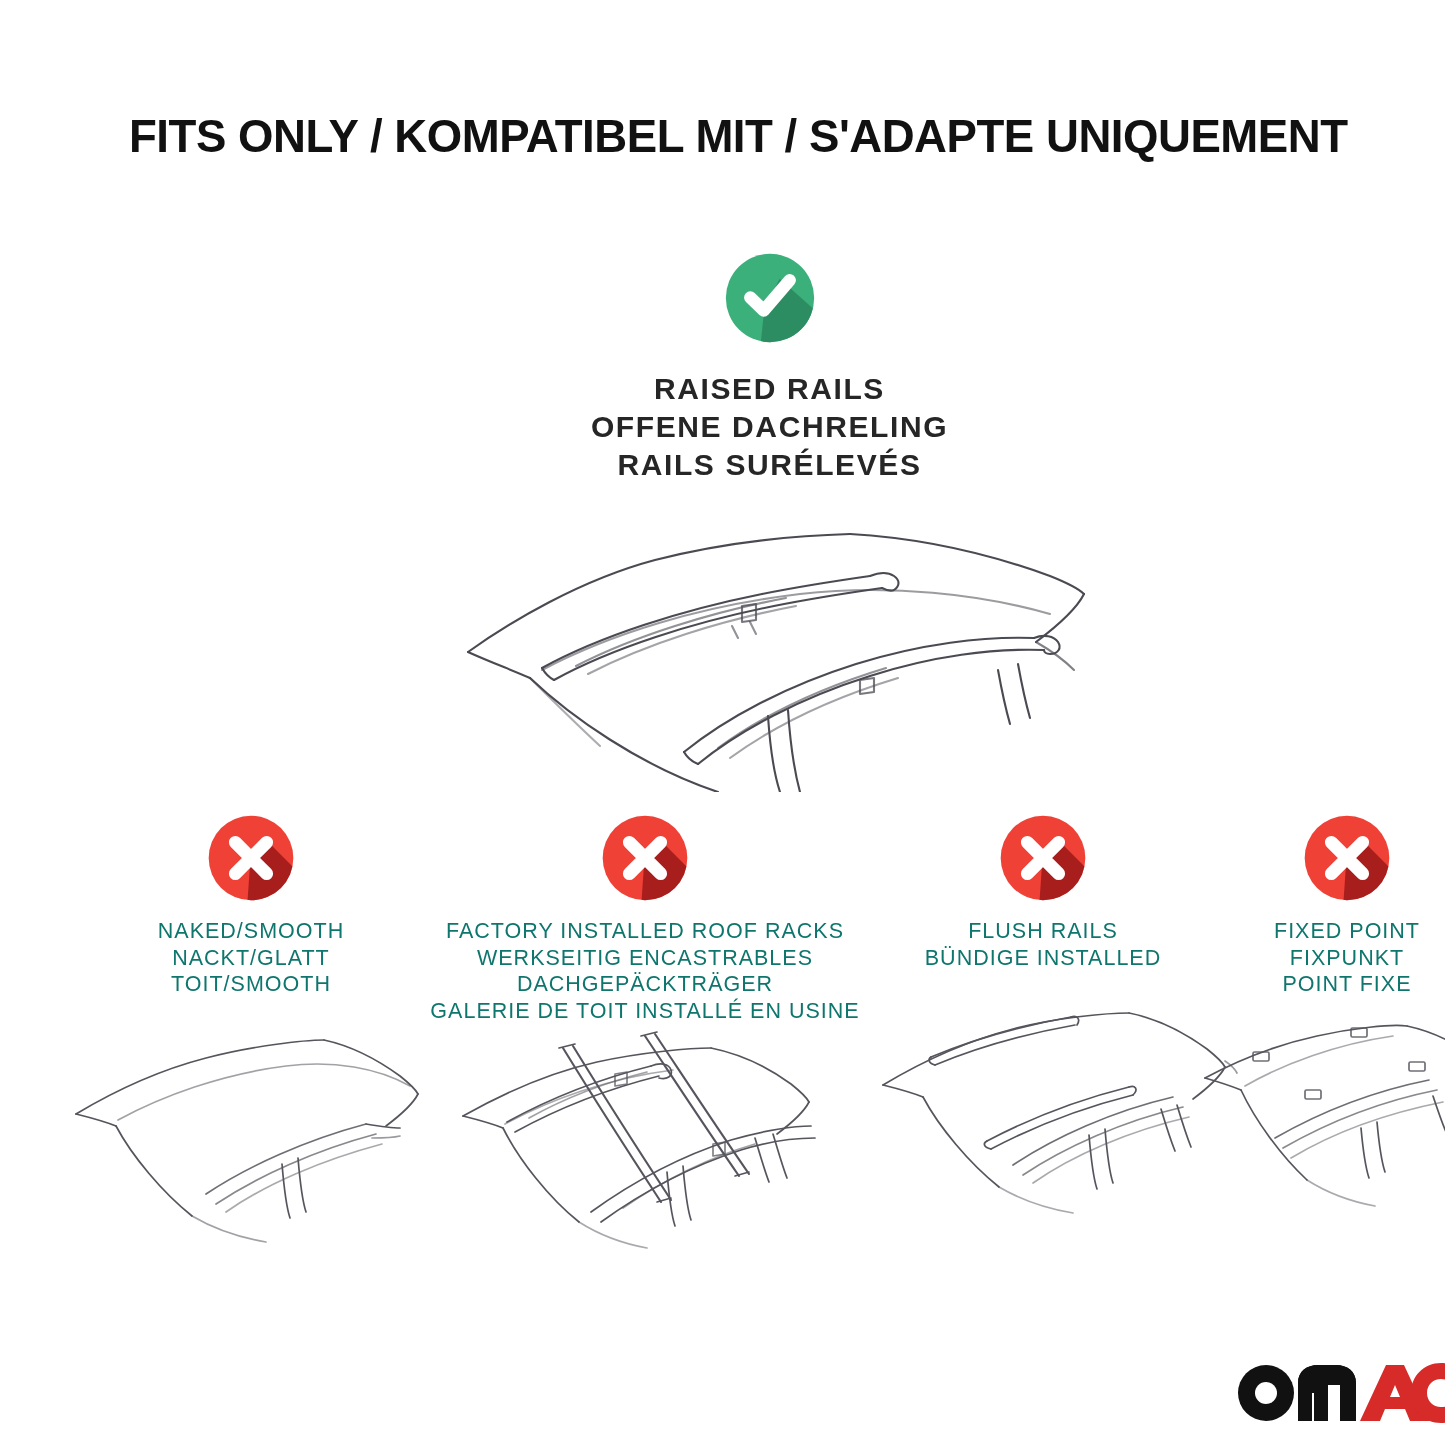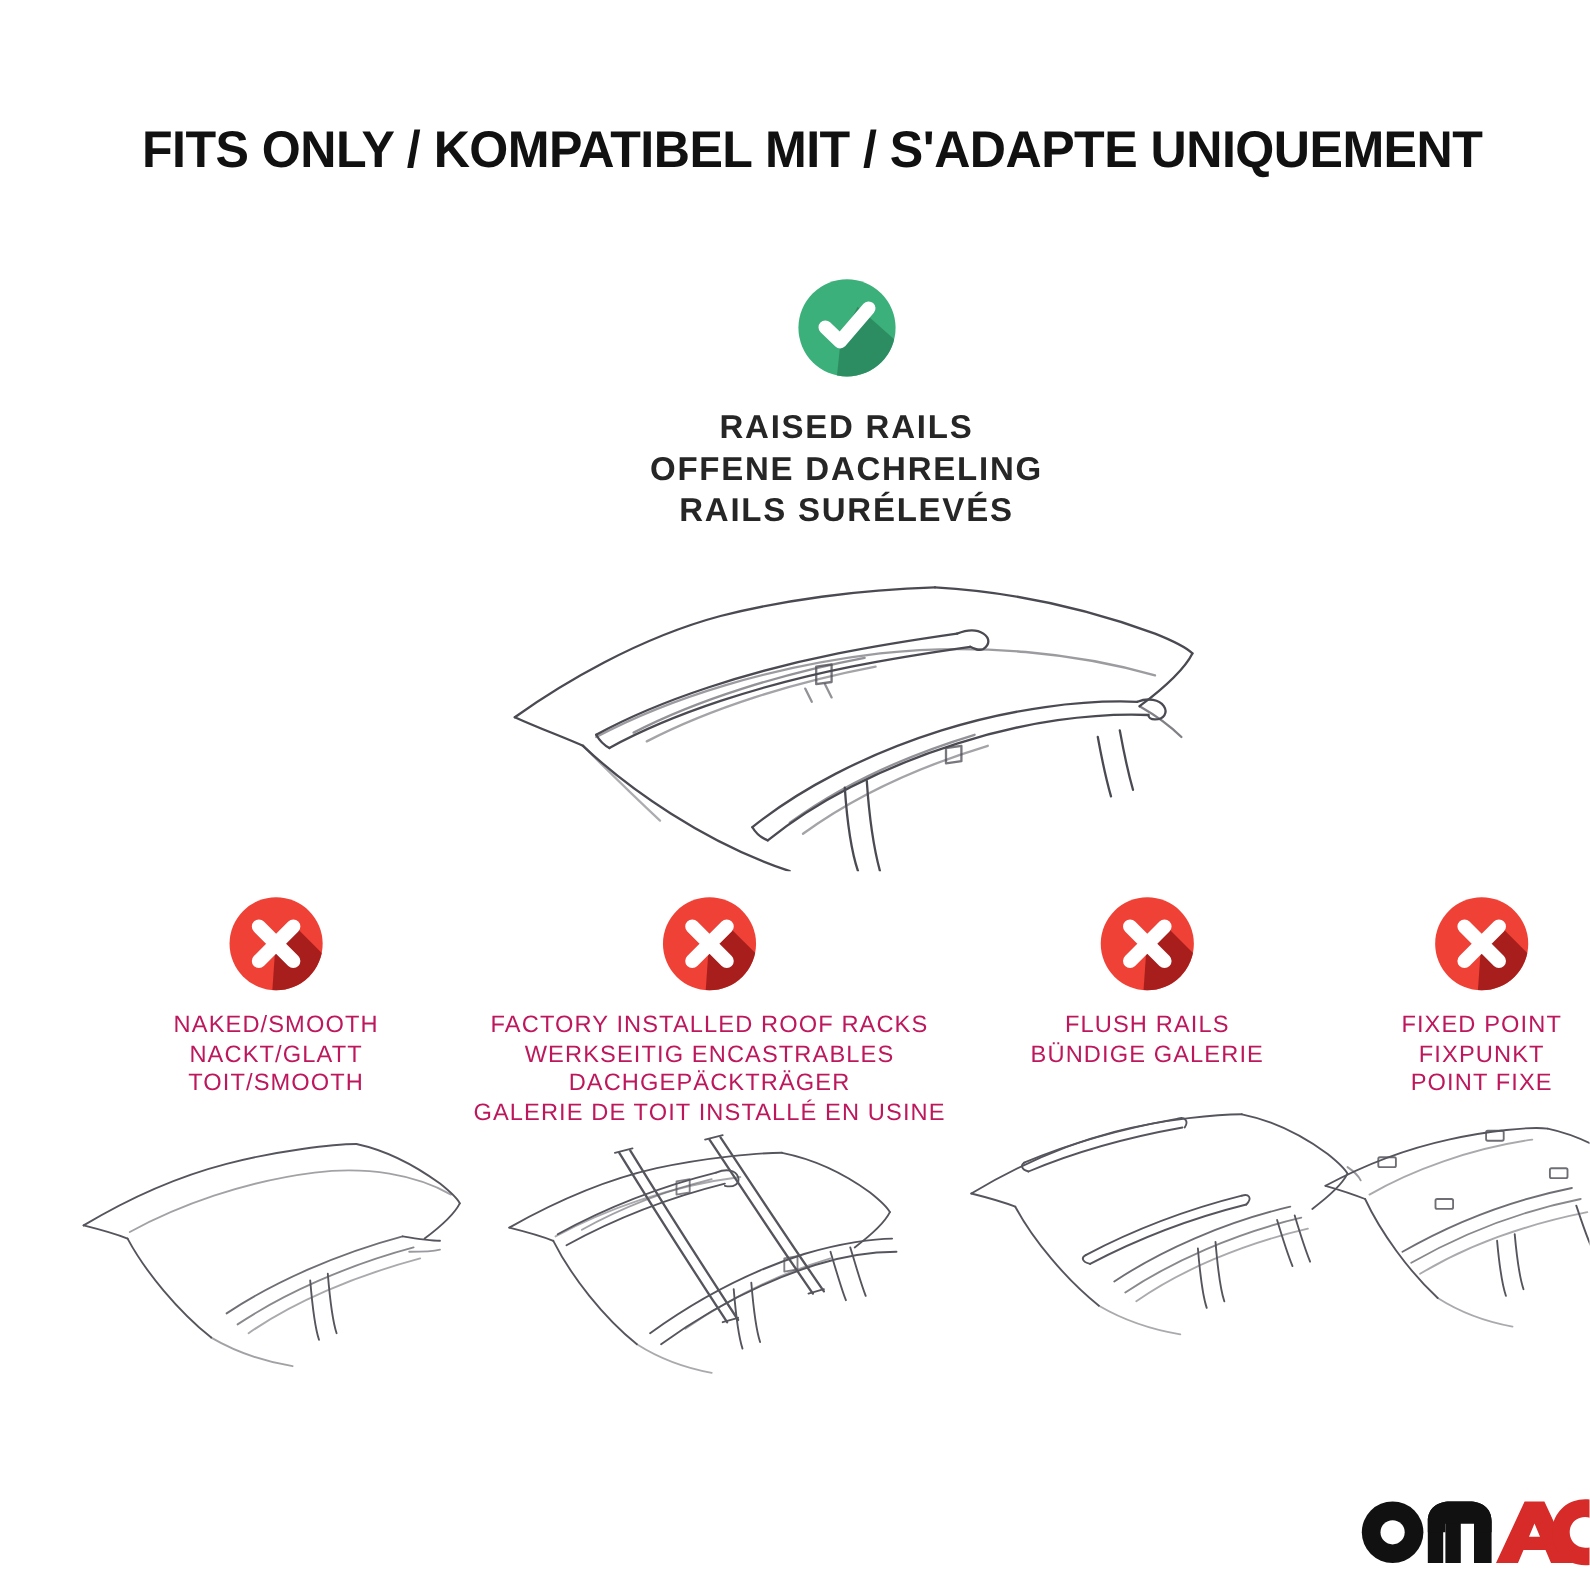--- a/index.html
+++ b/index.html
@@ -67,21 +67,21 @@
   .col .x-icon{
     width:92px;height:92px;
     display:block;
     margin:0 auto;
   }
   .col .cap{
     margin-top:14px;
     font-size:21.5px;
     line-height:26.5px;
     letter-spacing:1.0px;
-    color:#be185d;
+    color:#0f766e;
     white-space:nowrap;
   }
   .col .art{
     display:block;
     margin:8px auto 0 auto;
   }
 
   
   #col-0{left:14px;width:380px;}
   #col-1{left:368px;width:460px;}
@@ -275,21 +275,21 @@
             </clipPath>
           </defs>
         <circle cx="50" cy="50" r="46" fill="#ef4136"></circle>
         <g clip-path="url(#xc2)">
           <path d="M50 42 L66 30 L100 64 L100 100 L46 100 Z" fill="#9e1b1b" opacity="0.9"></path>
         </g>
         <path d="M33 33 L67 67 M67 33 L33 67" stroke="#ffffff" stroke-width="14" stroke-linecap="round" fill="none"></path>
       </svg>
       <div class="cap">
         <div>FLUSH RAILS</div>
-        <div>BÜNDIGE GALERIE</div>
+        <div>BÜNDIGE INSTALLED</div>
       </div>
       <svg class="art" width="370" height="230" viewBox="0 0 370 230">
         <g fill="none" stroke="#55555d" stroke-width="1.7" stroke-linecap="round" stroke-linejoin="round">
           <path d="M10 96 C40 78 86 54 140 40 C186 28 236 24 256 24"></path>
           <path d="M256 24 C286 30 312 44 334 60 C344 68 350 74 352 78"></path>
           <path d="M10 96 C26 100 40 104 50 108"></path>
           <path d="M50 108 C66 138 96 174 126 198"></path>
           <path d="M352 78 C348 86 336 98 320 110"></path>
           <path d="M140 176 C182 148 240 122 300 108" opacity="0.85"></path>
           <path d="M150 186 C192 158 250 132 310 118" opacity="0.7"></path>

